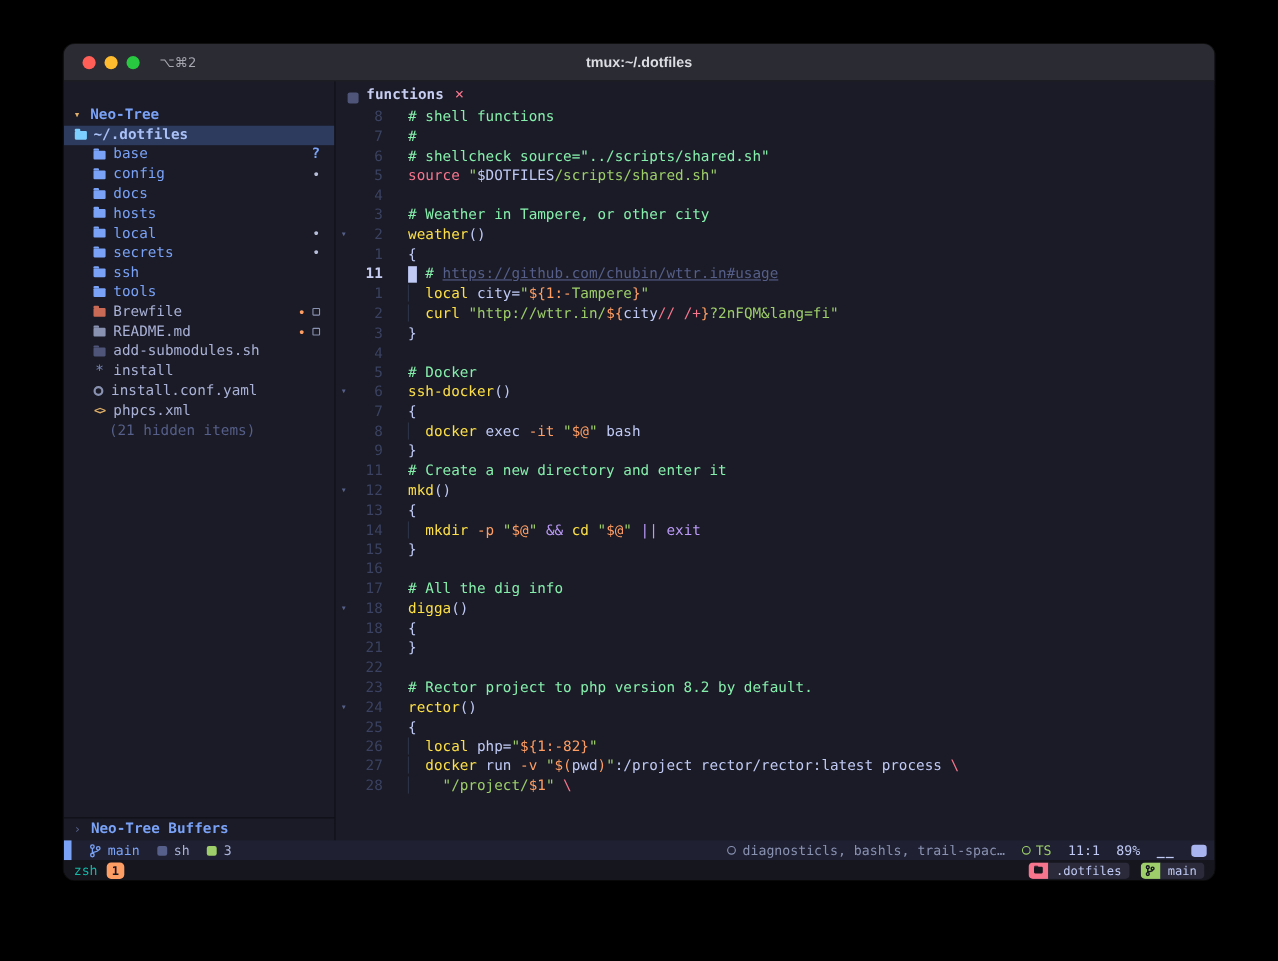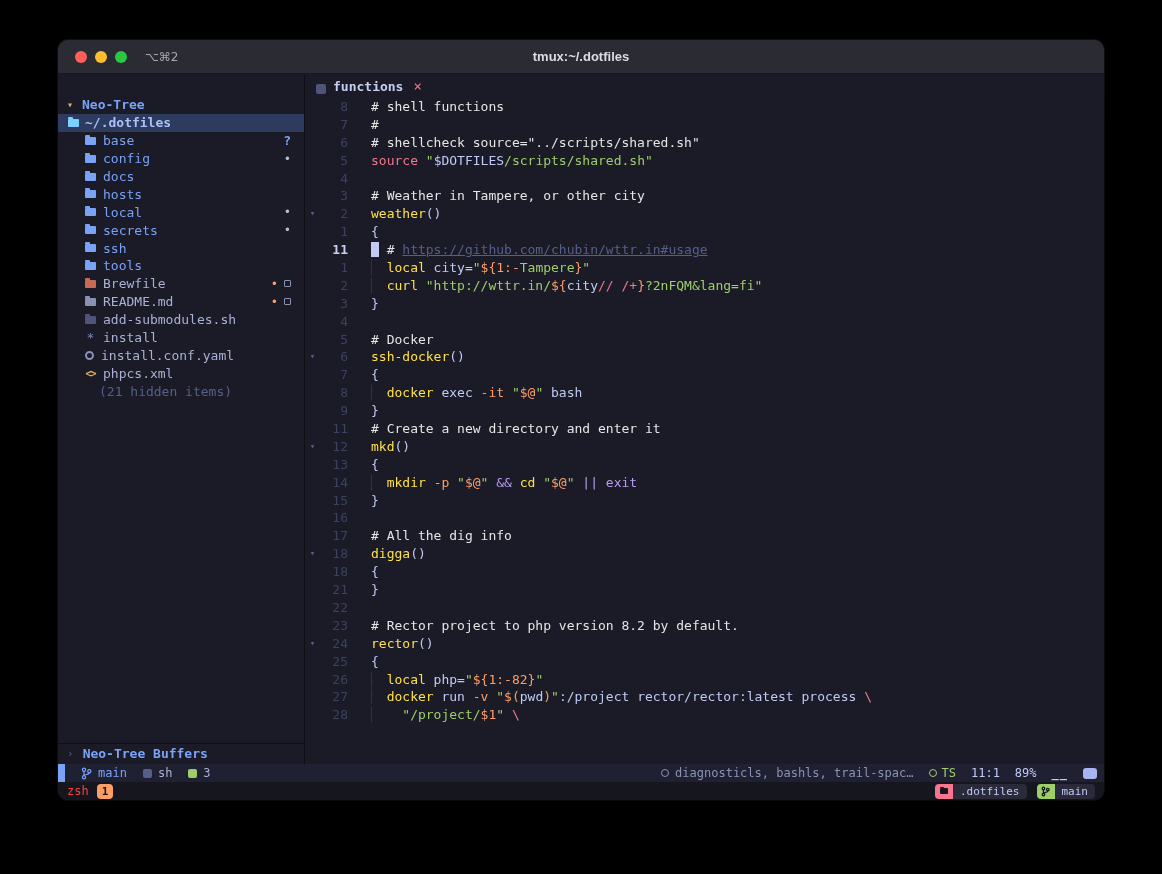--- a/index.html
+++ b/index.html
@@ -56,21 +56,21 @@
   .tab{display:flex;align-items:flex-end;gap:7px}
   .tab-icon{width:10px;height:10px;border-radius:2px;background:#4e5579}
   .tab-label{color:#c8cef2;font-weight:700}
   .tab-close{color:#f7768e;font-size:14px;margin-left:3px}
   .codearea{flex:1;overflow:hidden;font-size:13px}
   .line{height:17.9px;line-height:17.9px;display:flex;white-space:pre}
   .foldc{width:15px;text-align:center;color:#565f89;font-size:9px;flex:none}
   .ln{width:28px;text-align:right;color:#3b4261;flex:none}
   .ln-cur{color:#c8cef2;font-weight:700}
   .codetext{padding-left:23px;white-space:pre}
-  .seg-c{color:#e5e5e5}
+  .seg-c{color:#86efac}
   .seg-fg{color:#a9b1d6}
   .seg-fg2{color:#c0caf5}
   .seg-b{color:#fde047}
   .seg-g{color:#9ece6a}
   .seg-o{color:#ff9e64}
   .seg-r{color:#f7768e}
   .seg-m{color:#bb9af7}
   .seg-gd{color:#2f3549}
   .seg-url{color:#565f89;text-decoration:underline}
   .seg-cur{background:#c0caf5;color:#1a1b26}
@@ -84,21 +84,21 @@
   .sq-green{background:#9ece6a}
   .donut{width:8px;height:8px;border:1.5px solid currentColor;border-radius:50%;flex:none}
   .sl-right{margin-left:auto;display:flex;align-items:center;gap:15px;padding-right:7px}
   .sl-lsp{display:flex;align-items:center;gap:6px;color:#8a92b2}
   .sl-ts{display:flex;align-items:center;gap:5px;color:#9ece6a}
   .sl-pos,.sl-prog,.sl-tail{color:#c0caf5}
   .sl-tail{font-weight:700;letter-spacing:1px}
   .sl-thumb{width:14px;height:11px;border-radius:3px;background:#a8b4ef}
   
   .tmuxbar{position:absolute;left:0;right:0;bottom:0;height:18px;background:#16161f;display:flex;align-items:center;padding:0 9px;gap:8px;font-size:12px}
-  .tx-shell{color:#ef4444}
+  .tx-shell{color:#14b8a6}
   .tx-badge{background:#ff9e64;color:#16161f;border-radius:4px;padding:0 5px;height:15px;line-height:15px;font-weight:700;font-size:11px}
   .tx-right{margin-left:auto;display:flex;gap:10px}
   .pill{display:flex;height:15px;border-radius:4px;overflow:hidden}
   .pill-icon{width:18px;display:flex;align-items:center;justify-content:center;color:#16161f}
   .p-pink{background:#f7768e}
   .p-green{background:#9ece6a}
   .pill-label{background:#2a2a3a;color:#c0caf5;padding:0 7px;display:flex;align-items:center;font-size:11px}
   .mini-folder{width:8px;height:6px;background:#16161f;border-radius:1px;position:relative}
   .mini-folder::before{content:"";position:absolute;top:-1.5px;left:0;width:4px;height:1.5px;background:#16161f;border-radius:1px 1px 0 0}
   .br-svg{display:block}

